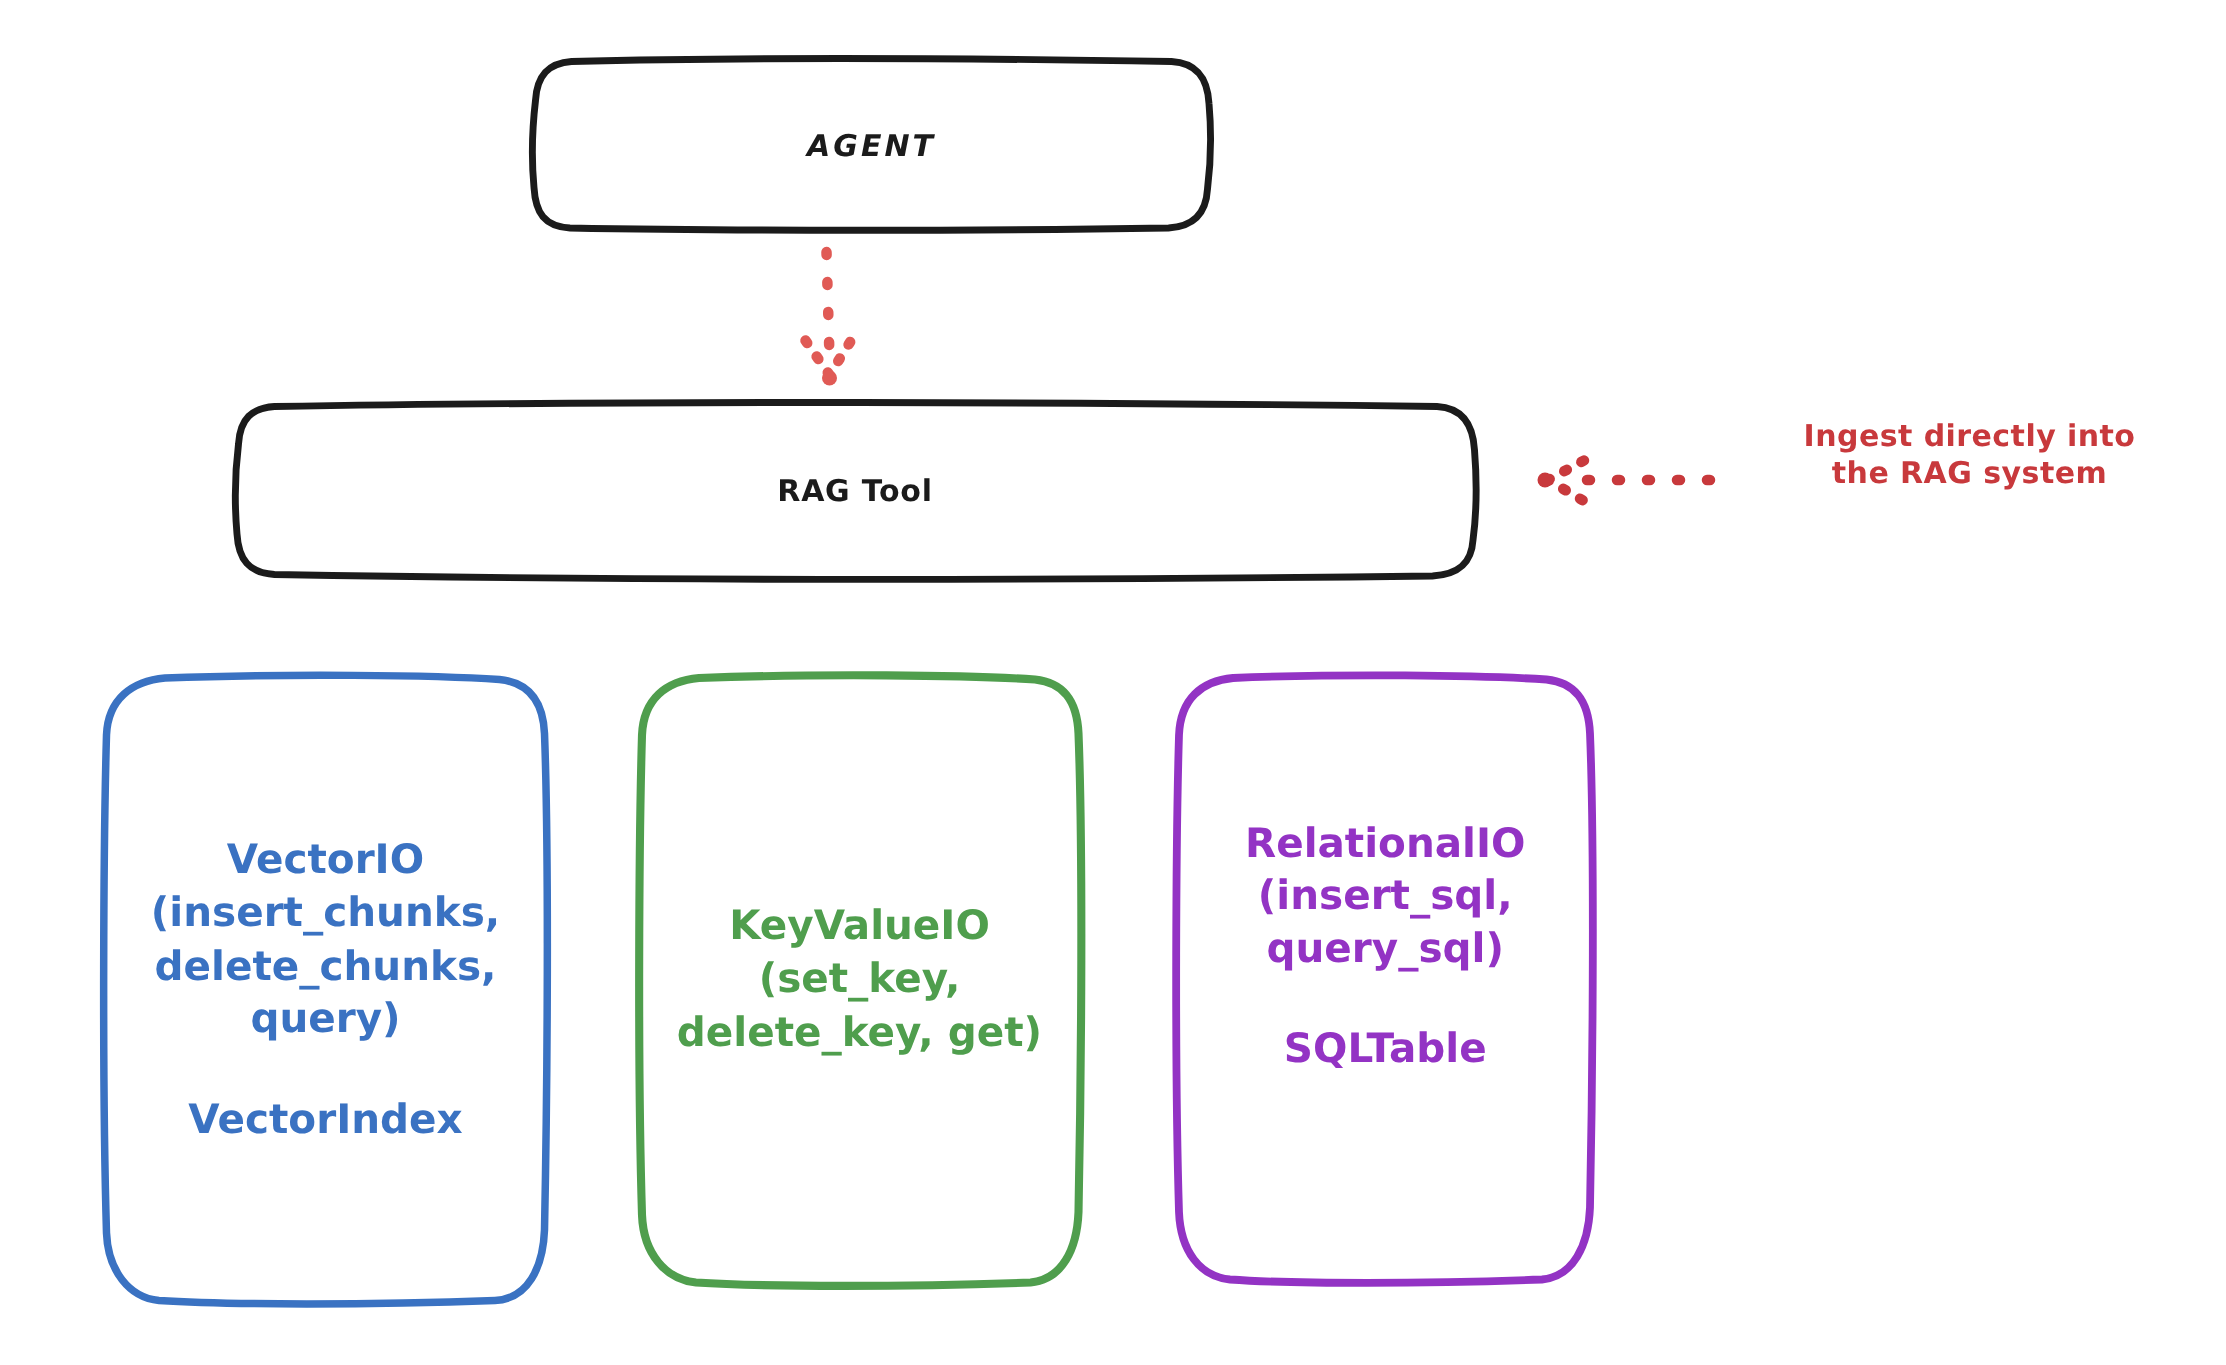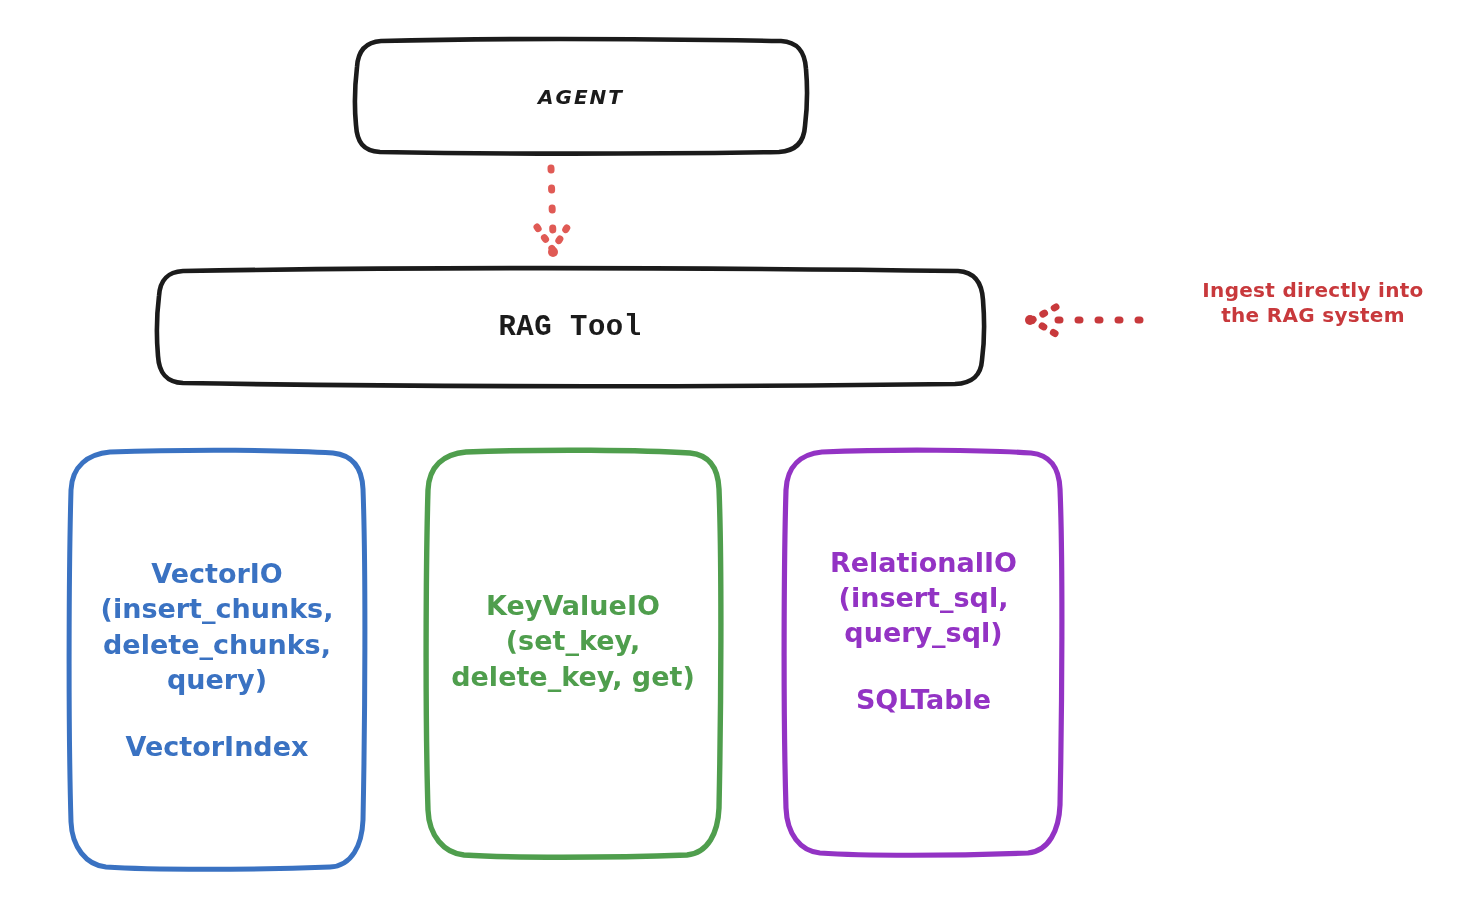--- a/index.html
+++ b/index.html
@@ -42,27 +42,26 @@
     font-family: "DejaVu Sans", sans-serif;
     letter-spacing: 0.5px;
   }
   #agent-label {
     font-size: 20px;
     font-style: italic;
     font-weight: 700;
     letter-spacing: 2px;
   }
   #ragtool-label {
-    font-size: 29px;
-    font-weight: 600;
-    font-family: Liberation Mono, monospace;
+    font-size: 20px;
+    font-weight: 600;
   }
   
   #vectorio-box  { left: 70px;  top: 450px; width: 294px; height: 418px; }
-  #keyvalueio-box{ left: 427px; top: 438px; width: 292px; height: 406px; }
+  #keyvalueio-box{ left: 427px; top: 450px; width: 292px; height: 406px; }
   #relationalio-box{ left: 786px; top: 428px; width: 275px; height: 404px; }
 
   .provider-inner {
     display: flex;
     flex-direction: column;
     align-items: center;
     justify-content: center;
     gap: 34px;
     width: 100%;
     padding: 0 6px;

